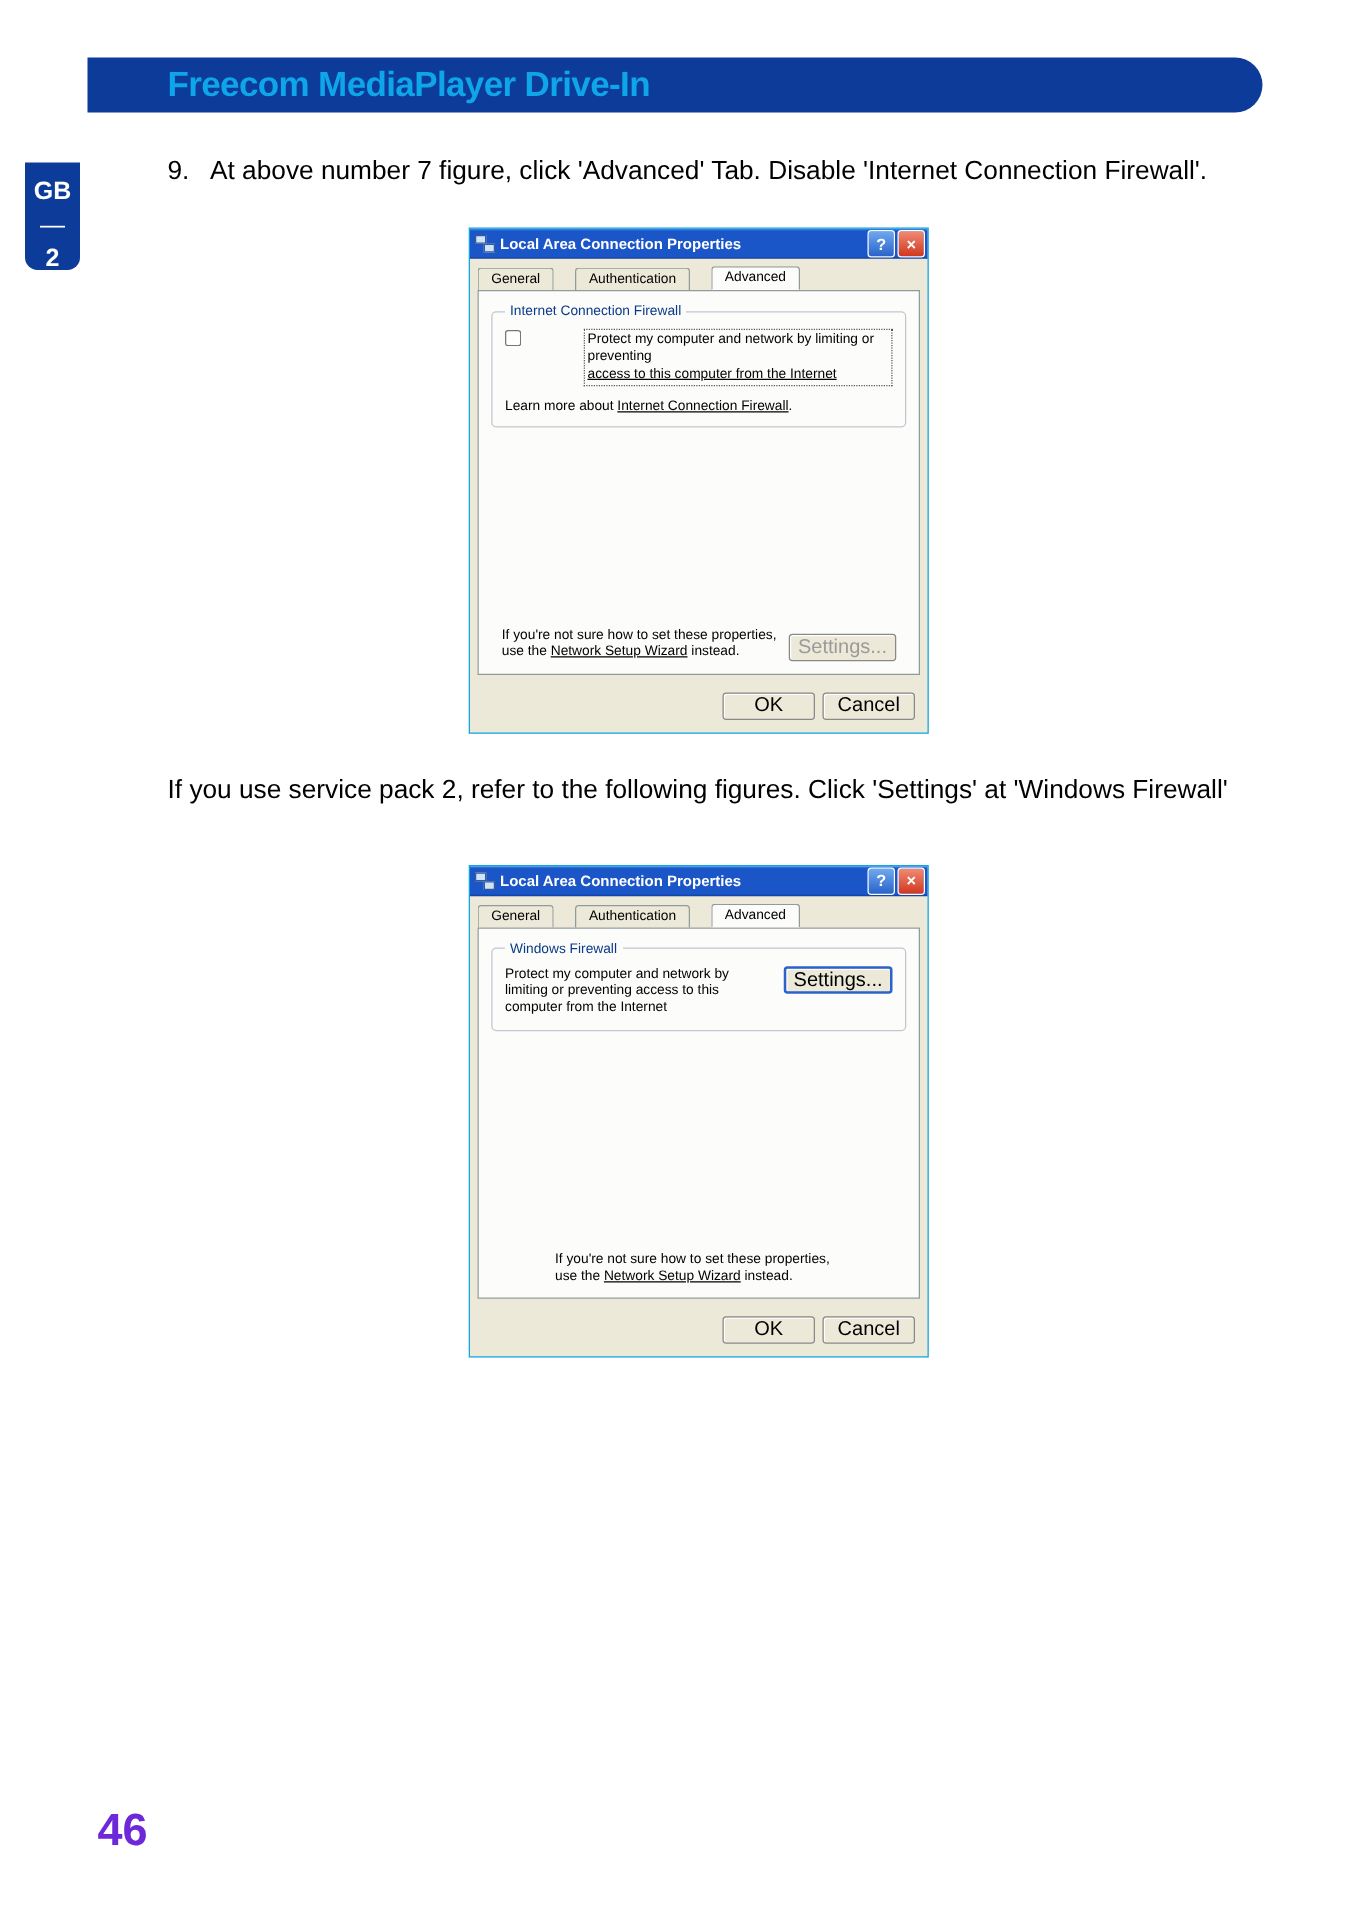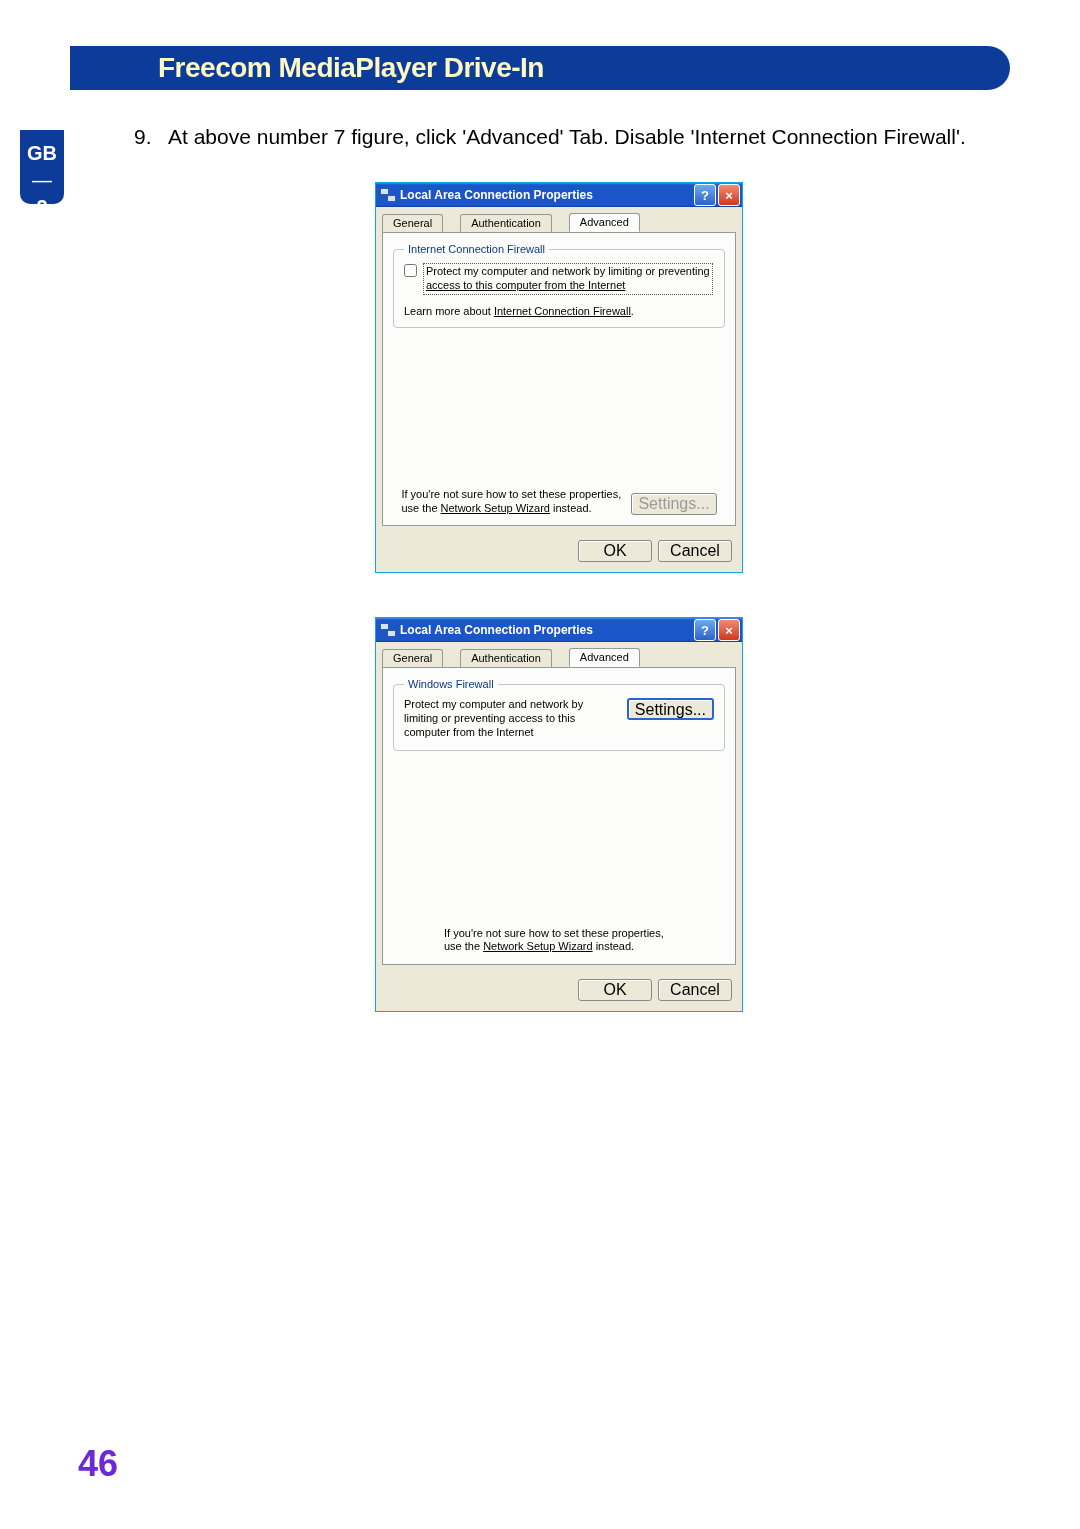--- a/index.html
+++ b/index.html
@@ -18,32 +18,32 @@
     left: 70px;
     right: 70px;
     height: 44px;
     background: #0c3b9a;
     border-top-right-radius: 22px;
     border-bottom-right-radius: 22px;
     display: flex;
     align-items: center;
   }
   .header-title {
-    color: #fef9c3;
+    color: #0ea5e9;
     font-weight: bold;
     font-size: 28px;
-    margin-left: 88px;
+    margin-left: 64px;
     letter-spacing: -0.5px;
   }
   .side-tab {
     position: absolute;
     left: 20px;
     top: 130px;
     width: 44px;
-    height: 74px;
+    height: 86px;
     background: #0c3b9a;
     border-bottom-left-radius: 10px;
     border-bottom-right-radius: 10px;
     color: #fff;
     text-align: center;
     font-weight: bold;
     font-size: 20px;
     padding-top: 10px;
     box-sizing: border-box;
     line-height: 1.35;
@@ -153,20 +153,21 @@
     padding: 0 4px;
     font-size: 11px;
   }
   .chk-row { display:flex; align-items:flex-start; }
   .chk-row input { margin: 1px 6px 0 0;}
   .chk-row label {
     font-size: 11px;
     border: 1px dotted #5a5a5a;
     padding: 1px 2px;
     line-height: 1.25;
+    margin-left: 44px;
   }
   .chk-row label .ul { text-decoration: underline; }
   .learn { margin-top: 10px; font-size: 11px;}
   .learn .ul { text-decoration: underline; }
   .footer-note { margin-top: 160px; font-size: 11px; display:flex; align-items:flex-end; justify-content:center;}
   .footer-note .note-text { max-width: 230px; line-height:1.25;}
   .footer-note .note-text .ul { text-decoration: underline; }
   .xp-btn {
     min-width: 74px; height: 22px;
     background: #ece9d8;
@@ -243,20 +244,21 @@
         </div>
         <button class="xp-btn" disabled="">Settings...</button>
       </div>
     </div>
     <div class="dlg-buttons">
       <button class="xp-btn">OK</button>
       <button class="xp-btn">Cancel</button>
     </div>
   </div>
 
+  <div class="para2">If you use service pack 2, refer to the following figures. Click 'Settings' at 'Windows Firewall'</div>
 
   <div class="dialog dialog2" style="margin-top:44px;">
     <div class="titlebar">
       <span class="net-icon"></span>
       <span class="title-text">Local Area Connection Properties</span>
       <span class="win-btn">?</span>
       <span class="win-btn close">×</span>
     </div>
     <div class="tab-strip">
       <div class="tab">General</div>

